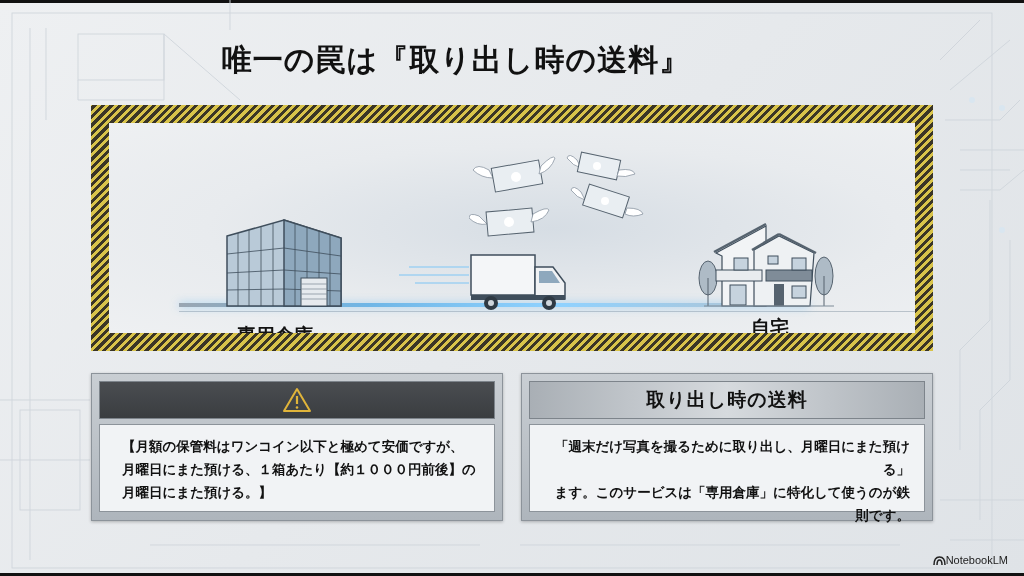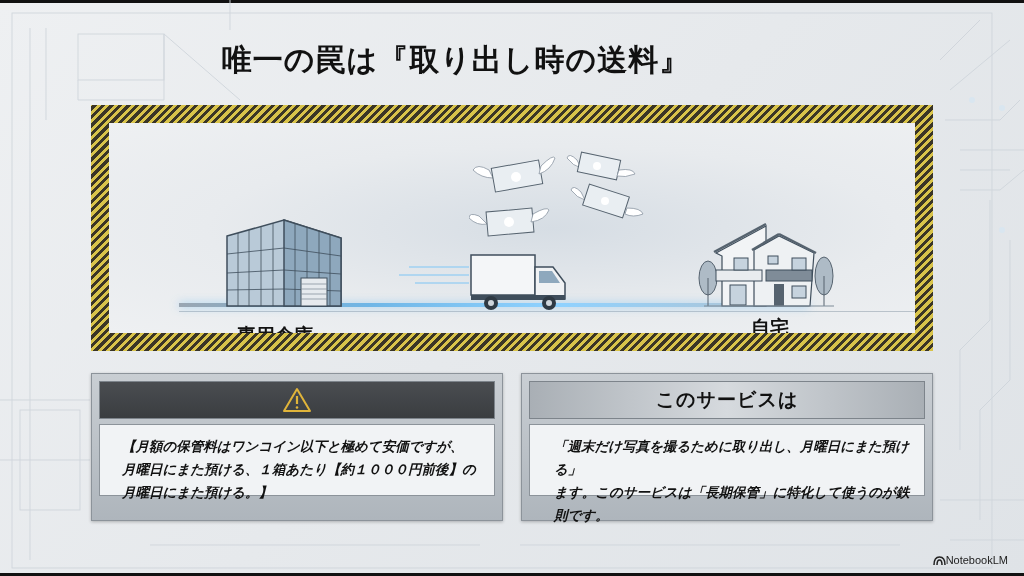--- a/index.html
+++ b/index.html
@@ -50,27 +50,26 @@
   .panel-left { left:91px; }
   .panel-right { left:521px; }
   .panel-head {
     height:38px; display:flex; align-items:center; justify-content:center;
     border:1px solid #7d848b; box-sizing:border-box;
   }
   .panel-left .panel-head { background: linear-gradient(180deg,#4a4d51,#3a3d40); }
   .panel-right .panel-head { background: linear-gradient(90deg,#a9afb5,#d6dade 50%,#a9afb5); }
   .panel-head-title { font-size:19px; font-weight:bold; color:#111; letter-spacing:1px; }
   .panel-body {
-    margin-top:5px; height:72px; box-sizing:border-box;
+    margin-top:5px; height:88px; box-sizing:border-box;
     background:#f1f3f5; border:1px solid #8c939a;
     padding:10px 14px 0 22px; font-size:13.5px; line-height:23px; color:#111;
     font-weight:bold;
-    font-style:italic;
-  }
-  .panel-right .panel-body { padding-left:24px; text-align:left; }
+  }
+  .panel-right .panel-body { padding-left:14px; text-align:right; }
 
   .brand {
     position:absolute; right:16px; bottom:10px; font-size:11px; color:#222;
     display:flex; align-items:center; 
     font-family:"Liberation Sans", sans-serif;
   }
 </style>
 </head>
 <body>
 
@@ -219,25 +218,25 @@
   </div>
   <div class="panel-body">
     <div>【月額の保管料はワンコイン以下と極めて安価ですが、</div>
     <div>月曜日にまた預ける、１箱あたり【約１０００円前後】の</div>
     <div>月曜日にまた預ける。】</div>
   </div>
 </div>
 
 <div class="panel panel-right">
   <div class="panel-head">
-    <span class="panel-head-title">このサービスは</span>
+    <span class="panel-head-title">取り出し時の送料</span>
   </div>
   <div class="panel-body">
     <div>「週末だけ写真を撮るために取り出し、月曜日にまた預ける」</div>
-    <div>ます。このサービスは「長期保管」に特化して使うのが鉄則です。</div>
+    <div>ます。このサービスは「専用倉庫」に特化して使うのが鉄則です。</div>
   </div>
 </div>
 
 <div class="brand">
   <svg width="13" height="10" viewBox="0 0 13 10">
     <path d="M1 10 Q1 2 6.5 2 Q12 2 12 10" fill="none" stroke="#222" stroke-width="1.5"></path>
     <path d="M4 10 Q4 5 6.5 5 Q9 5 9 10" fill="none" stroke="#222" stroke-width="1.5"></path>
   </svg>
   <span>NotebookLM</span>
 </div>

